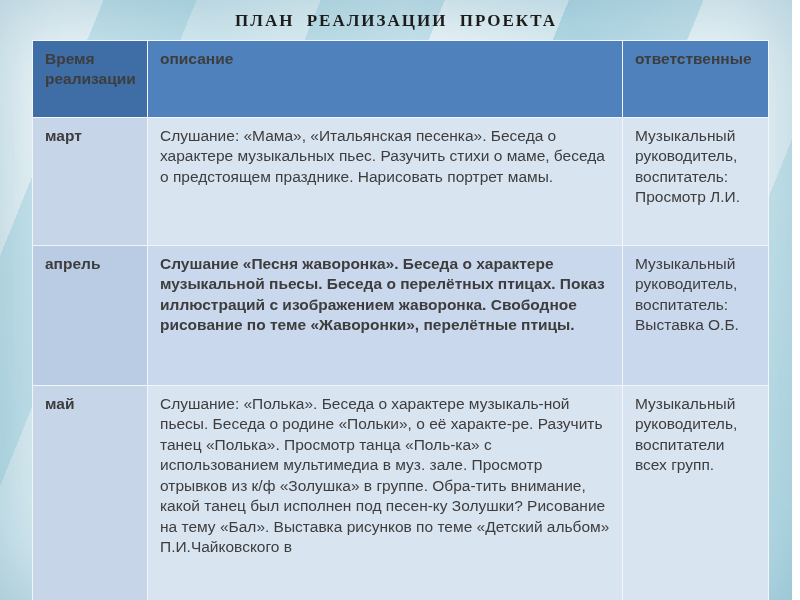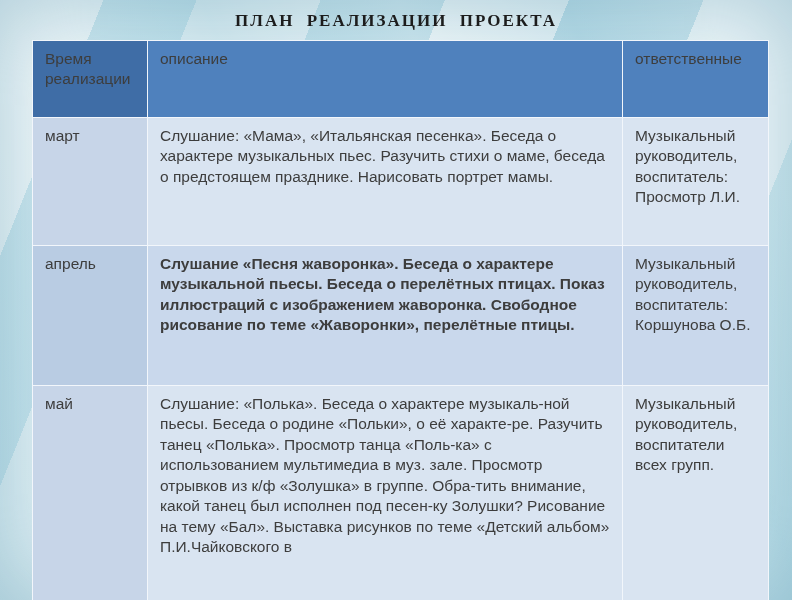--- a/index.html
+++ b/index.html
@@ -55,29 +55,29 @@
     padding:8px 11px 8px 12px;
     color:#3d3d3d;
     font-size:15.5px;
     line-height:1.32;
     overflow:hidden;
   }
   col.c-period{width:115px;}
   col.c-desc{width:475px;}
   col.c-resp{width:146px;}
 
-  th{font-weight:normal;color:#ffffff;}
+  th{font-weight:bold;color:#ffffff;}
   th.h-period{background:#3f6da6;font-size:15px;}
   th.h-desc{background:#4f81bd;vertical-align:middle;text-align:center;font-size:16px;margin-left:44px;}
   th.h-resp{background:#4f81bd;font-size:15px;padding-right:18px;word-wrap:break-word;margin-left:24px;}
 
-  tr.row-odd  td.cell-period{background:#c7d5e8;}
+  tr.row-odd  td.cell-period{background:#c7d5e8;font-weight:bold;}
   tr.row-odd  td.cell-desc  {background:#d9e4f1;}
   tr.row-odd  td.cell-resp  {background:#d9e4f1;}
-  tr.row-even td.cell-period{background:#b9cce3;}
+  tr.row-even td.cell-period{background:#b9cce3;font-weight:bold;}
   tr.row-even td.cell-desc  {background:#c9d8ec;font-weight:bold;}
   tr.row-even td.cell-resp  {background:#c9d8ec;}
 
   td.cell-period{font-size:16px;color:#333;}
 </style>
 </head>
 <body>
 
 <div class="slide">
 
@@ -98,21 +98,21 @@
 
     <tr class="row-odd" style="height:128px;">
       <td class="cell-period">март</td>
       <td class="cell-desc">Слушание: «Мама», «Итальянская песенка». Беседа о характере музыкальных пьес. Разучить стихи о маме, беседа о предстоящем празднике. Нарисовать портрет мамы.</td>
       <td class="cell-resp">Музыкальный руководитель, воспитатель: Просмотр Л.И.</td>
     </tr>
 
     <tr class="row-even" style="height:140px;">
       <td class="cell-period">апрель</td>
       <td class="cell-desc">Слушание «Песня жаворонка». Беседа о характере музыкальной пьесы. Беседа о перелётных птицах. Показ иллюстраций с изображением жаворонка. Свободное рисование по теме «Жаворонки», перелётные птицы.</td>
-      <td class="cell-resp">Музыкальный руководитель, воспитатель: Коршунова О.Б.</td>
+      <td class="cell-resp">Музыкальный руководитель, воспитатель: Выставка О.Б.</td>
     </tr>
 
     <tr class="row-odd" style="height:280px;">
       <td class="cell-period">май</td>
       <td class="cell-desc">Слушание: «Полька». Беседа о характере музыкаль-ной пьесы. Беседа о родине «Польки», о её характе-ре. Разучить танец «Полька». Просмотр танца «Поль-ка» с использованием мультимедиа в муз. зале. Просмотр отрывков из к/ф «Золушка» в группе. Обра-тить внимание, какой танец был исполнен под песен-ку Золушки? Рисование на тему «Бал». Выставка рисунков по теме «Детский альбом» П.И.Чайковского в</td>
       <td class="cell-resp">Музыкальный руководитель, воспитатели всех групп.</td>
     </tr>
   </tbody>
     </table>
 

